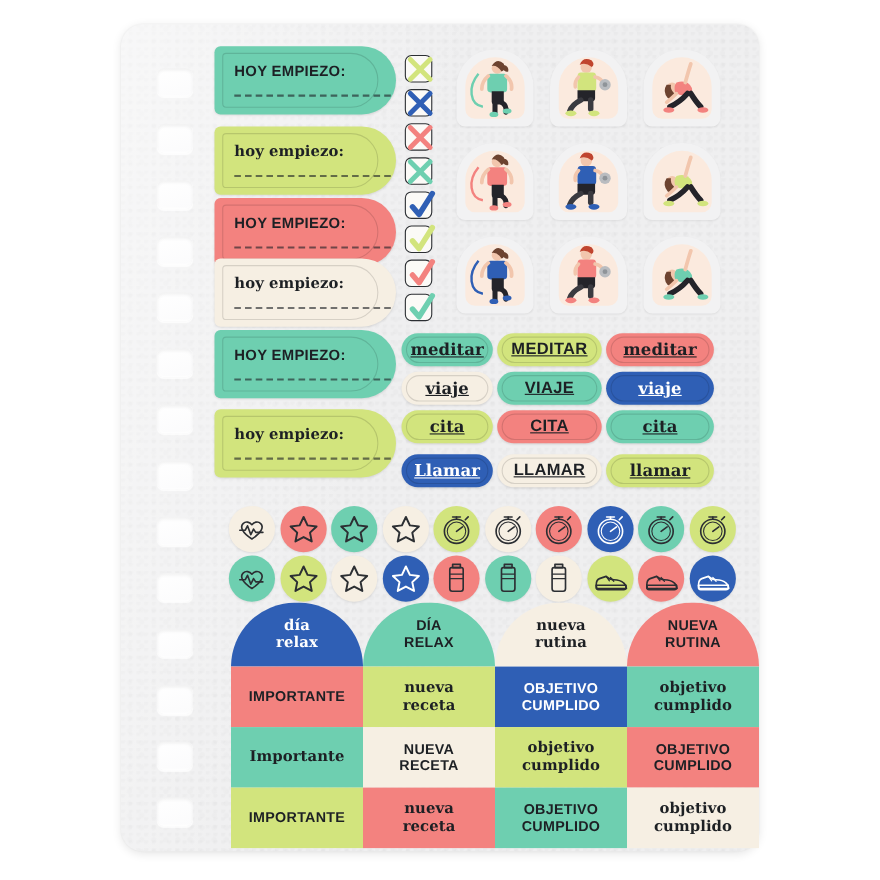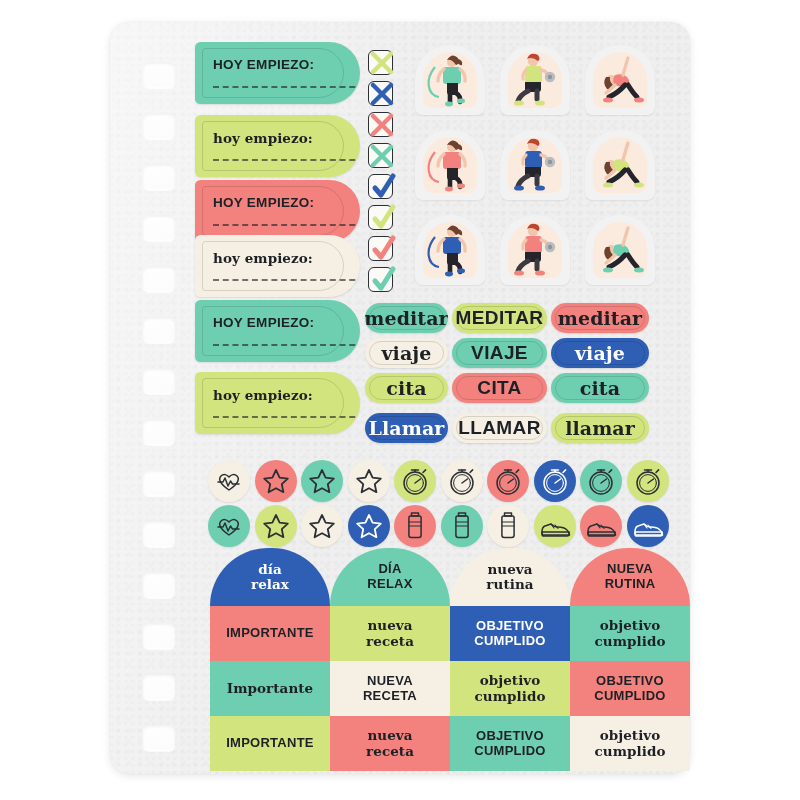--- a/index.html
+++ b/index.html
@@ -86,21 +86,21 @@
     box-shadow:0 1px 2px rgba(0,0,0,.07);
     overflow:hidden;
   }
   .exr .blob{
     position:absolute;left:8px;top:7px;width:54px;height:56px;border-radius:27px 27px 9px 9px;
     background:#fbeade;
   }
   .exr svg{position:absolute;left:0;top:0;width:70px;height:70px;}
 
   
-  .pill{border-radius:15px;font-size:19px;}
+  .pill{border-radius:15px;font-size:15px;text-decoration:underline;}
   .pill .inl{left:4px;top:3px;right:4px;bottom:3px;border-radius:12px;}
   .pill span{position:relative;z-index:2;}
 
   
   .circ{position:absolute;width:42px;height:42px;border-radius:50%;
         box-shadow:0 1px 2px rgba(0,0,0,.09);}
   .circ svg{position:absolute;left:0;top:0;width:42px;height:42px;}
 
   
   .blk{

